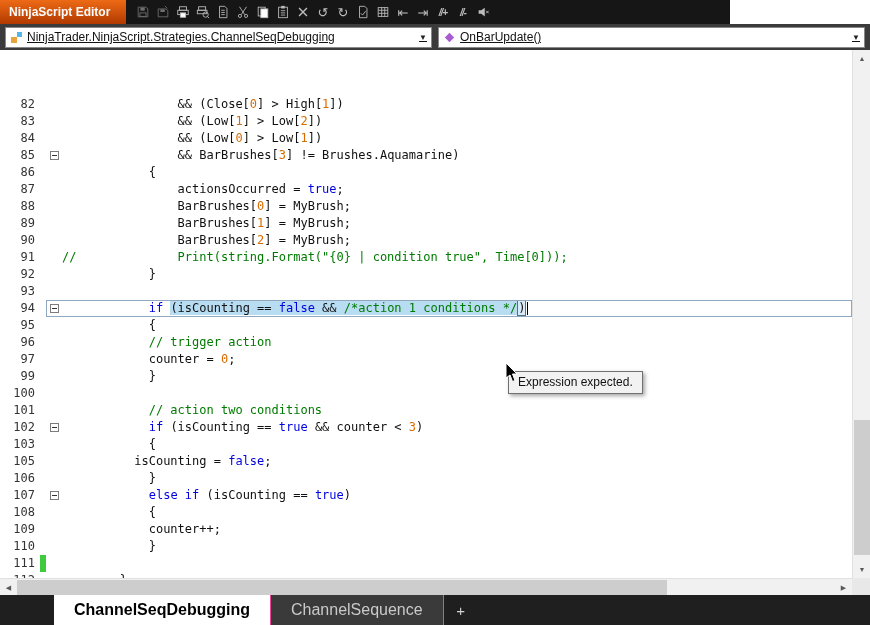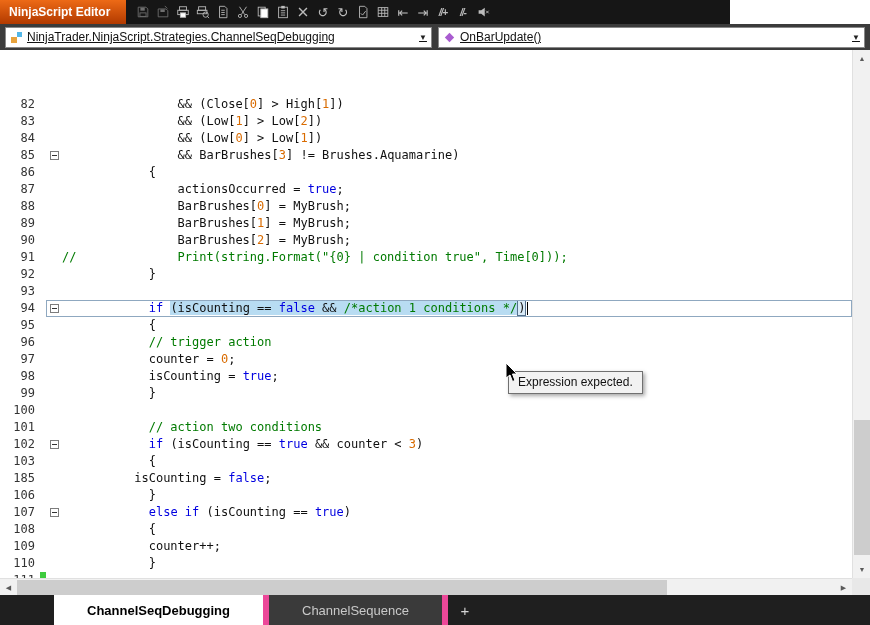--- a/index.html
+++ b/index.html
@@ -58,21 +58,21 @@
   .vscroll .thumb { position:absolute; left:1px; width:16px; top:370px; height:135px; background:#CDCDCD; }
   .hscroll { position:absolute; left:0; top:578px; width:852px; height:17px; background:#F1F1F1; border-top:1px solid #E0E0E0; }
   .hscroll .sb-btn { position:absolute; top:0; width:17px; height:17px; display:flex; align-items:center; justify-content:center; font-size:7px; color:#5A5A5A; }
   .hscroll .left { left:0; }
   .hscroll .right { right:0; }
   .hscroll .thumb { position:absolute; top:1px; height:15px; left:17px; width:650px; background:#CDCDCD; }
   .corner { position:absolute; left:852px; top:578px; width:18px; height:17px; background:#E8E8E8; }
 
   
   .tabbar { position:absolute; left:0; top:595px; width:870px; height:30px; background:#1F1F1F; display:flex; align-items:stretch; padding-left:54px; }
-  .doc-tab { display:flex; align-items:center; padding:0 33px; font-size:13px; border-right:6px solid #ec4899; cursor:default; white-space:nowrap; }
+  .doc-tab { display:flex; align-items:center; padding:0 20px; font-size:16px; border-right:1px solid #ec4899; cursor:default; white-space:nowrap; }
   .doc-tab.active { background:#fff; color:#000; font-weight:bold; }
   .doc-tab.inactive { background:#3A3A3A; color:#C9C9C9; }
   .add-tab { width:34px; display:flex; align-items:center; justify-content:center; color:#D4D4D4; font-size:15px; cursor:default; }
 </style>
 </head>
 <body>
 
 <div class="window">
 
   <div class="titlebar">
@@ -329,28 +329,20 @@
         </div>
         <div class="line-row">
           <span class="line-num">97</span>
           <span class="change-col"></span>
           <div class="line-main">
             <span class="fold-col"></span>
             <span class="code-text"><span class="tok pl">            counter = </span><span class="tok num">0</span><span class="tok pl">;</span></span>
           </div>
         </div>
         <div class="line-row">
-          <span class="line-num">98</span>
-          <span class="change-col"></span>
-          <div class="line-main">
-            <span class="fold-col"></span>
-            <span class="code-text"><span class="tok pl">            isCounting = </span><span class="tok kw">true</span><span class="tok pl">;</span></span>
-          </div>
-        </div>
-        <div class="line-row">
           <span class="line-num">99</span>
           <span class="change-col"></span>
           <div class="line-main">
             <span class="fold-col"></span>
             <span class="code-text"><span class="tok pl">            }</span></span>
           </div>
         </div>
         <div class="line-row">
           <span class="line-num">100</span>
           <span class="change-col"></span>
@@ -379,21 +371,21 @@
         </div>
         <div class="line-row">
           <span class="line-num">103</span>
           <span class="change-col"></span>
           <div class="line-main">
             <span class="fold-col"></span>
             <span class="code-text"><span class="tok pl">            {</span></span>
           </div>
         </div>
         <div class="line-row">
-          <span class="line-num">185</span>
+          <span class="line-num">105</span>
           <span class="change-col"></span>
           <div class="line-main">
             <span class="fold-col"></span>
             <span class="code-text"><span class="tok pl">          isCounting = </span><span class="tok kw">false</span><span class="tok pl">;</span></span>
           </div>
         </div>
         <div class="line-row">
           <span class="line-num">106</span>
           <span class="change-col"></span>
           <div class="line-main">

